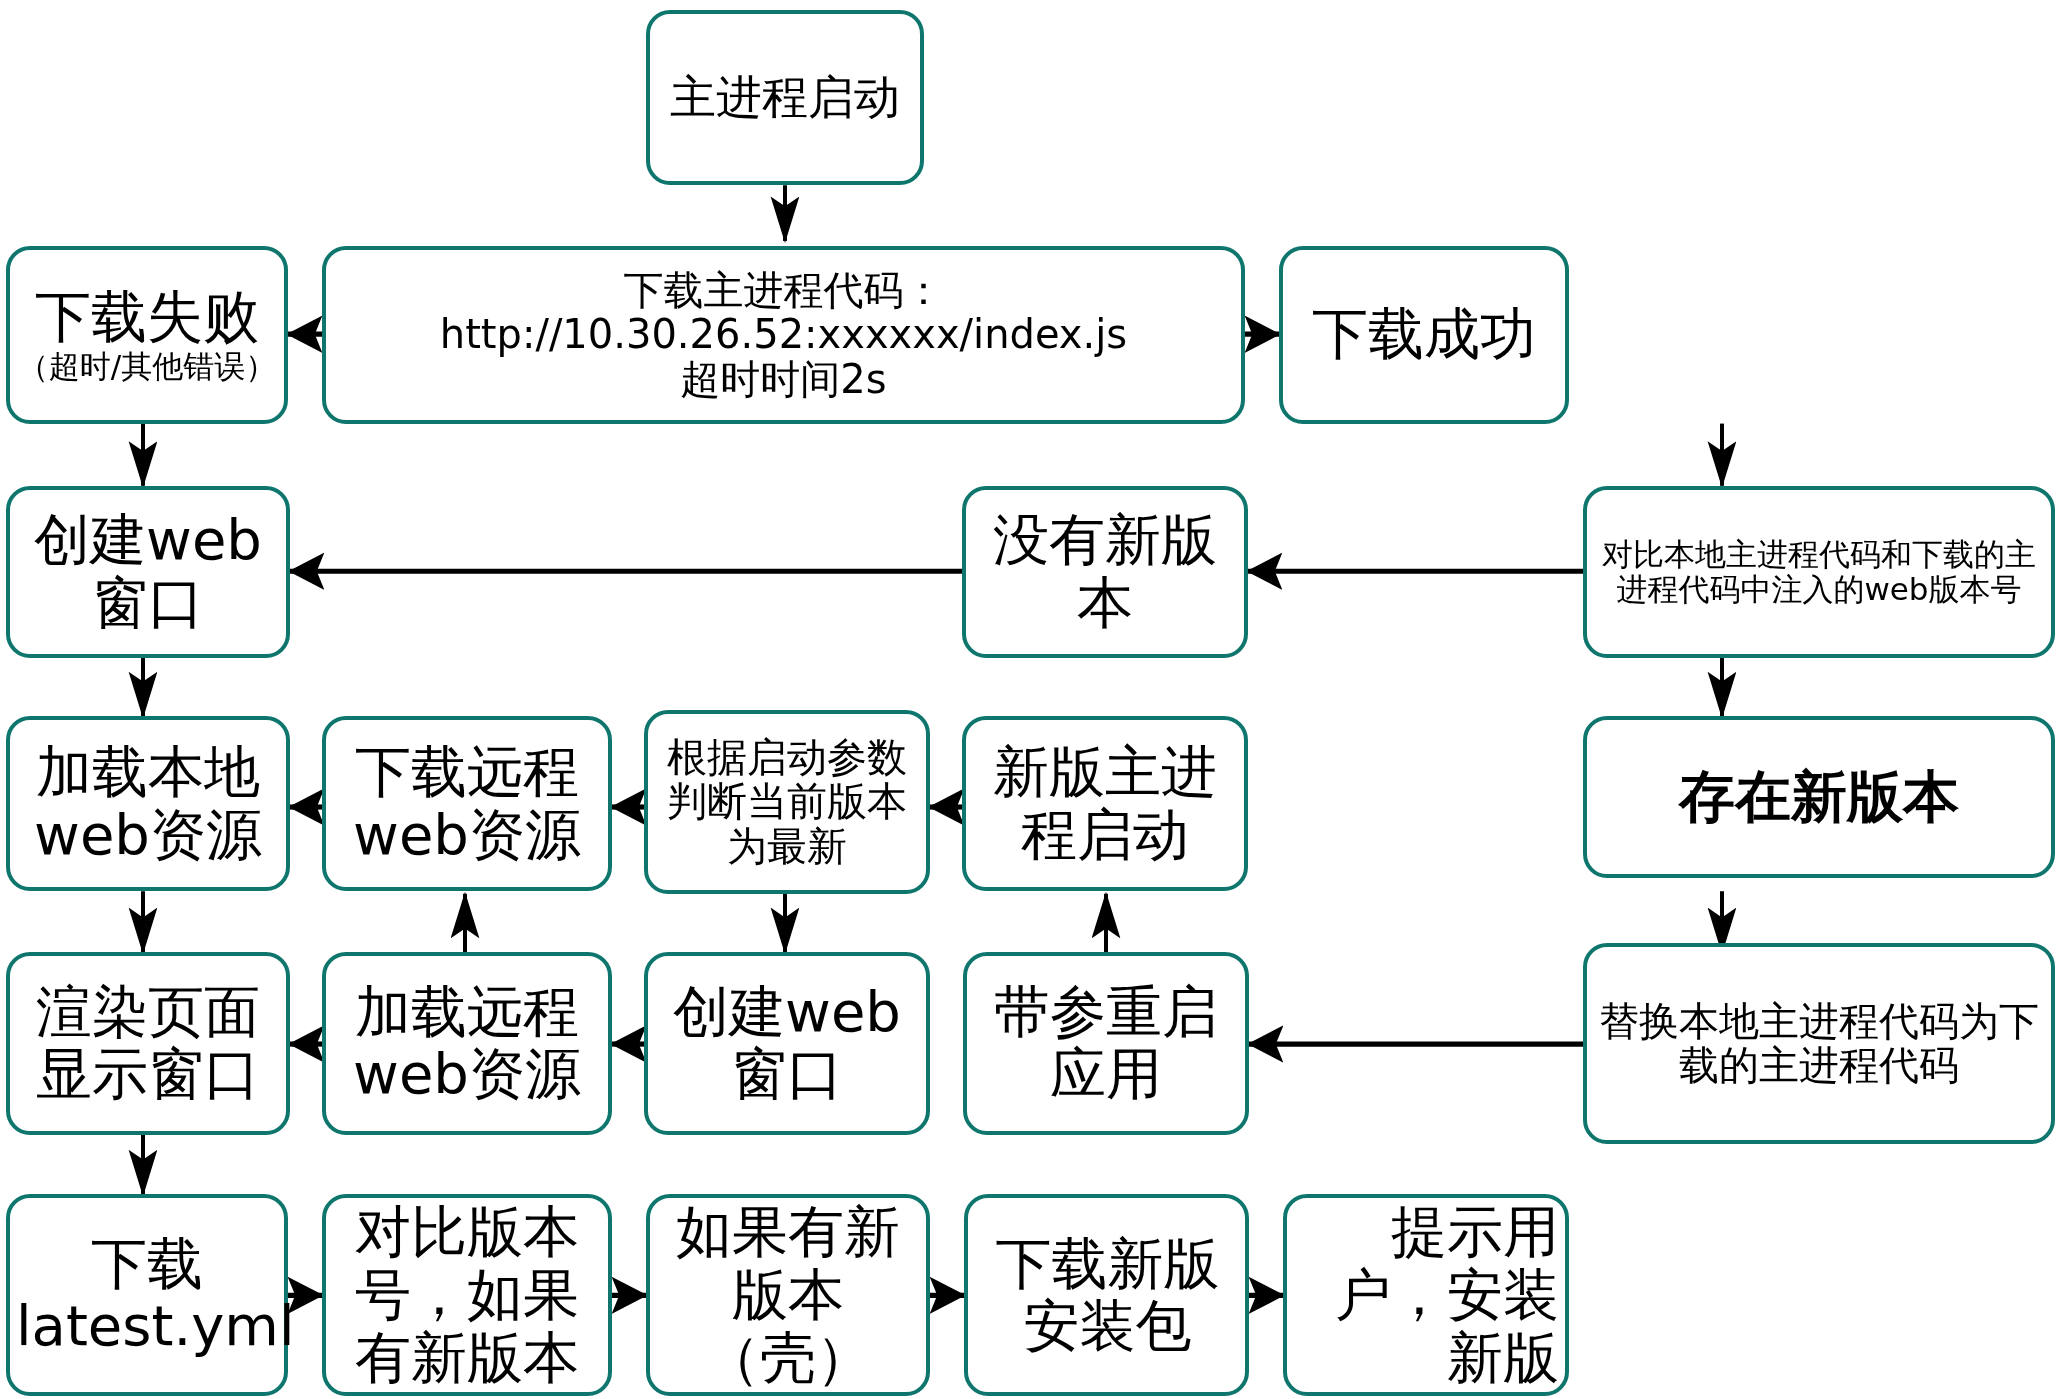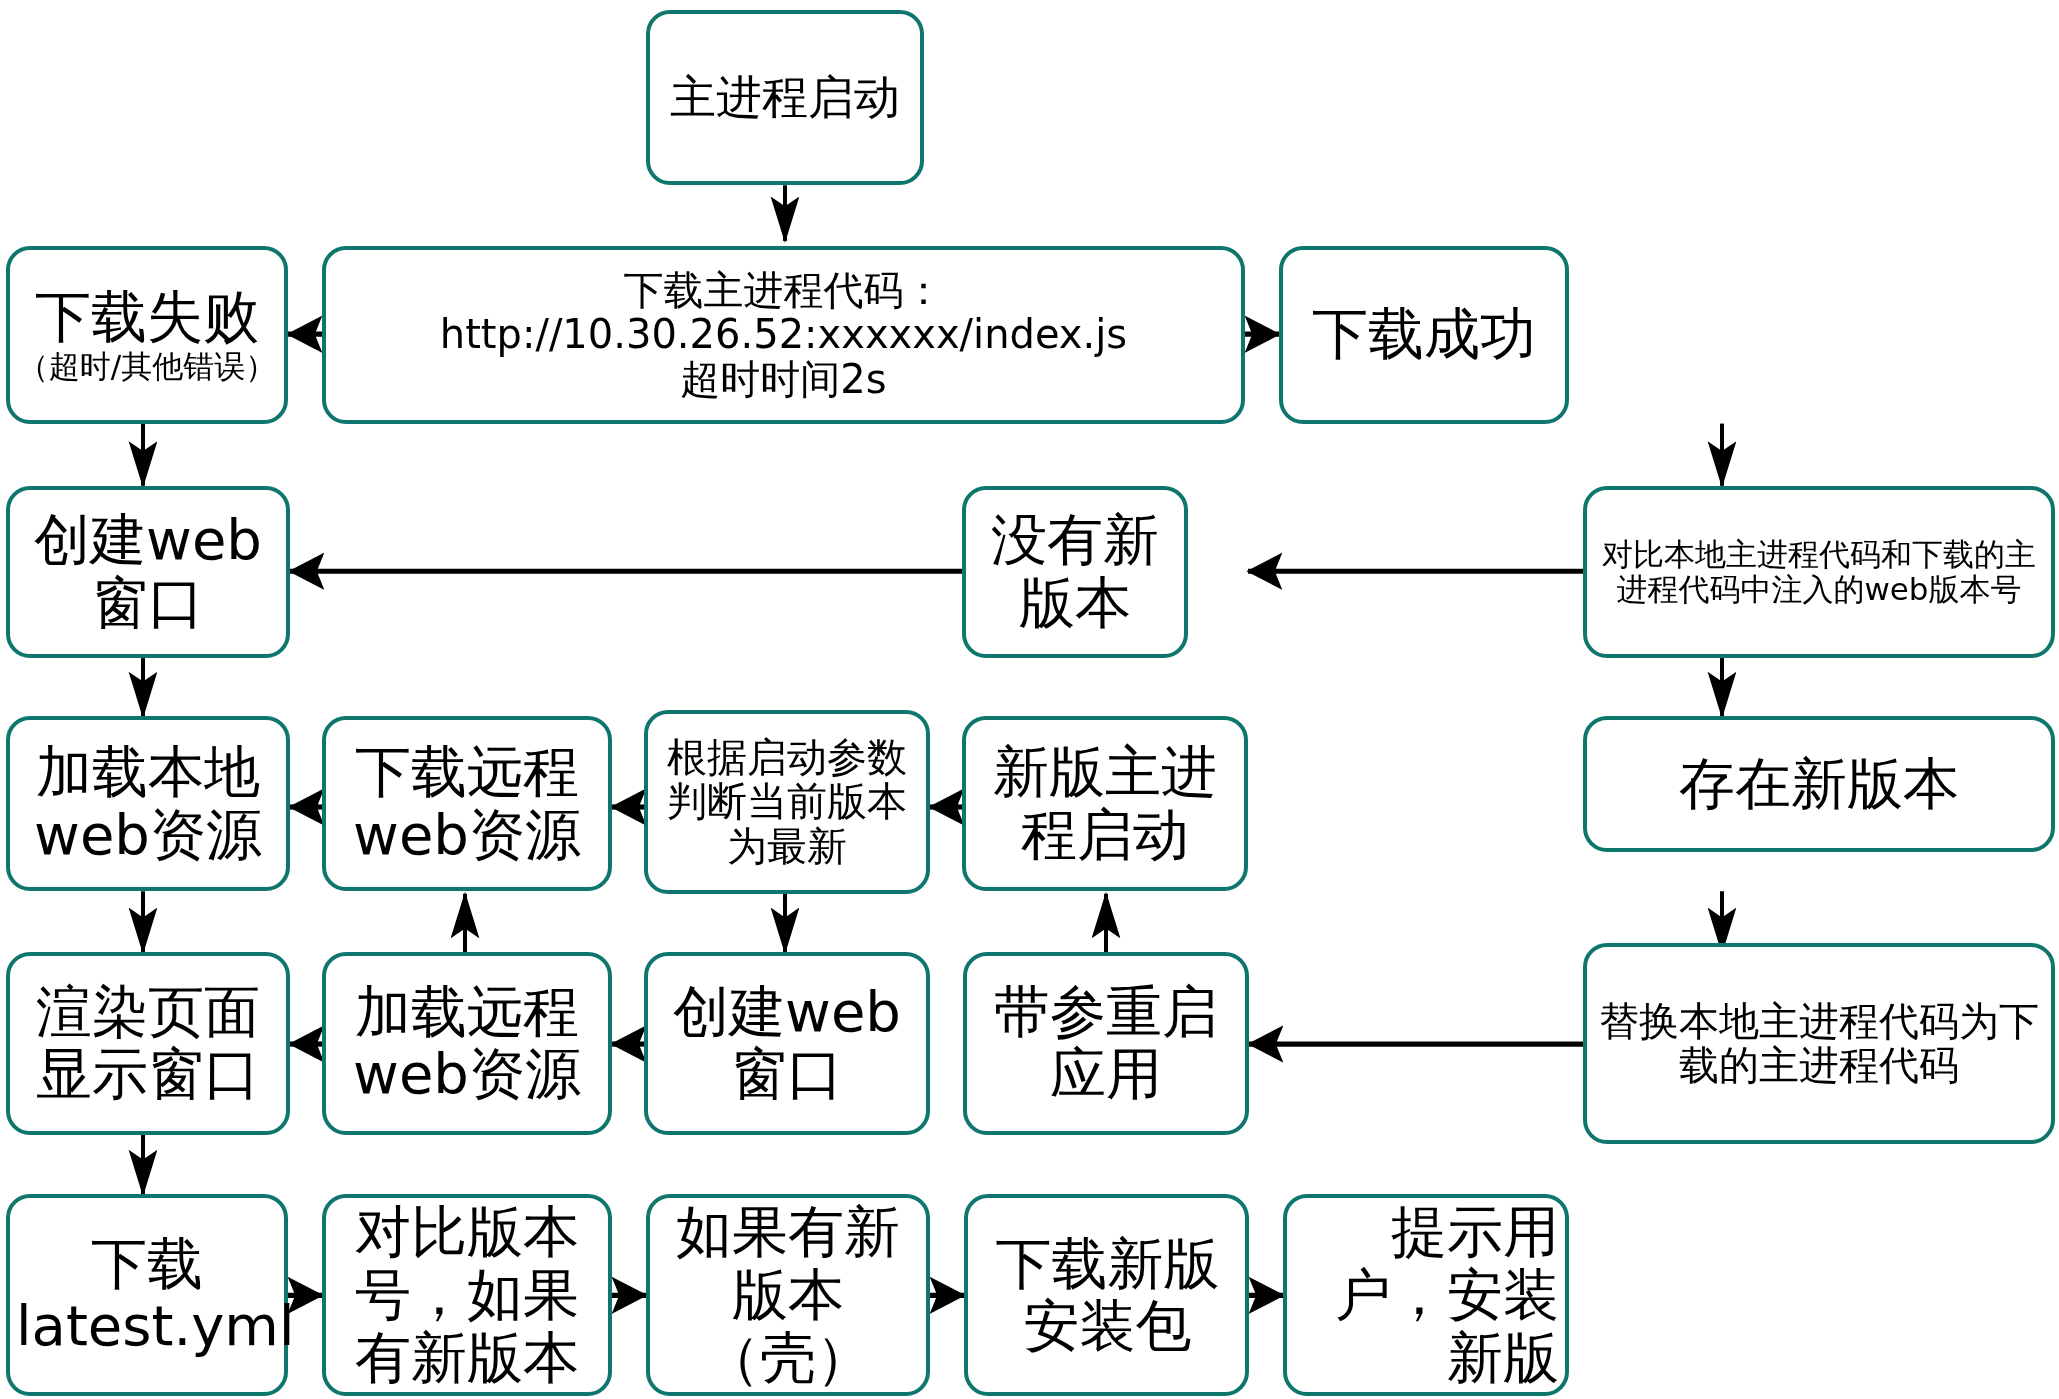--- a/index.html
+++ b/index.html
@@ -136,21 +136,21 @@
   </div>
 
   <div class="node fs-lg" style="left: 1279px; top: 246.12px; width: 290px; height: 177.466px;">
     <span class="txt">下载成功</span>
   </div>
 
   <div class="node fs-lg" style="left: 6px; top: 485.764px; width: 284px; height: 172.284px;">
     <span class="txt">创建web窗口</span>
   </div>
 
-  <div class="node fs-lg" style="left: 962px; top: 485.764px; width: 226px; height: 172.284px;">
+  <div class="node fs-lg" style="left: 962px; top: 485.764px; width: 286px; height: 172.284px;">
     <span class="txt">没有新版本</span>
   </div>
 
   <div class="node fs-xs" style="left: 1583px; top: 485.764px; width: 472px; height: 172.284px;">
     <span class="txt">对比本地主进程代码和下载的主进程代码中注入的web版本号</span>
   </div>
 
   <div class="node fs-lg" style="left: 6px; top: 716.34px; width: 284px; height: 174.875px;">
     <span class="txt">加载本地web资源</span>
   </div>
@@ -160,21 +160,21 @@
   </div>
 
   <div class="node fs-md" style="left: 644px; top: 709.863px; width: 286px; height: 183.943px;">
     <span class="txt">根据启动参数判断当前版本为最新</span>
   </div>
 
   <div class="node fs-lg" style="left: 962px; top: 716.34px; width: 286px; height: 174.875px;">
     <span class="txt">新版主进程启动</span>
   </div>
 
-  <div class="node fs-lg" style="left: 1583px; top: 716.34px; width: 472px; height: 136px;">
+  <div class="node fs-lg" style="left: 1583px; top: 716.34px; width: 472px; height: 162px; font-weight: bold;">
     <span class="txt">存在新版本</span>
   </div>
 
   <div class="node fs-lg" style="left: 6px; top: 952.097px; width: 284px; height: 182.647px;">
     <span class="txt">渲染页面显示窗口</span>
   </div>
 
   <div class="node fs-lg" style="left: 322px; top: 952.097px; width: 290px; height: 182.647px;">
     <span class="txt">加载远程web资源</span>
   </div>

